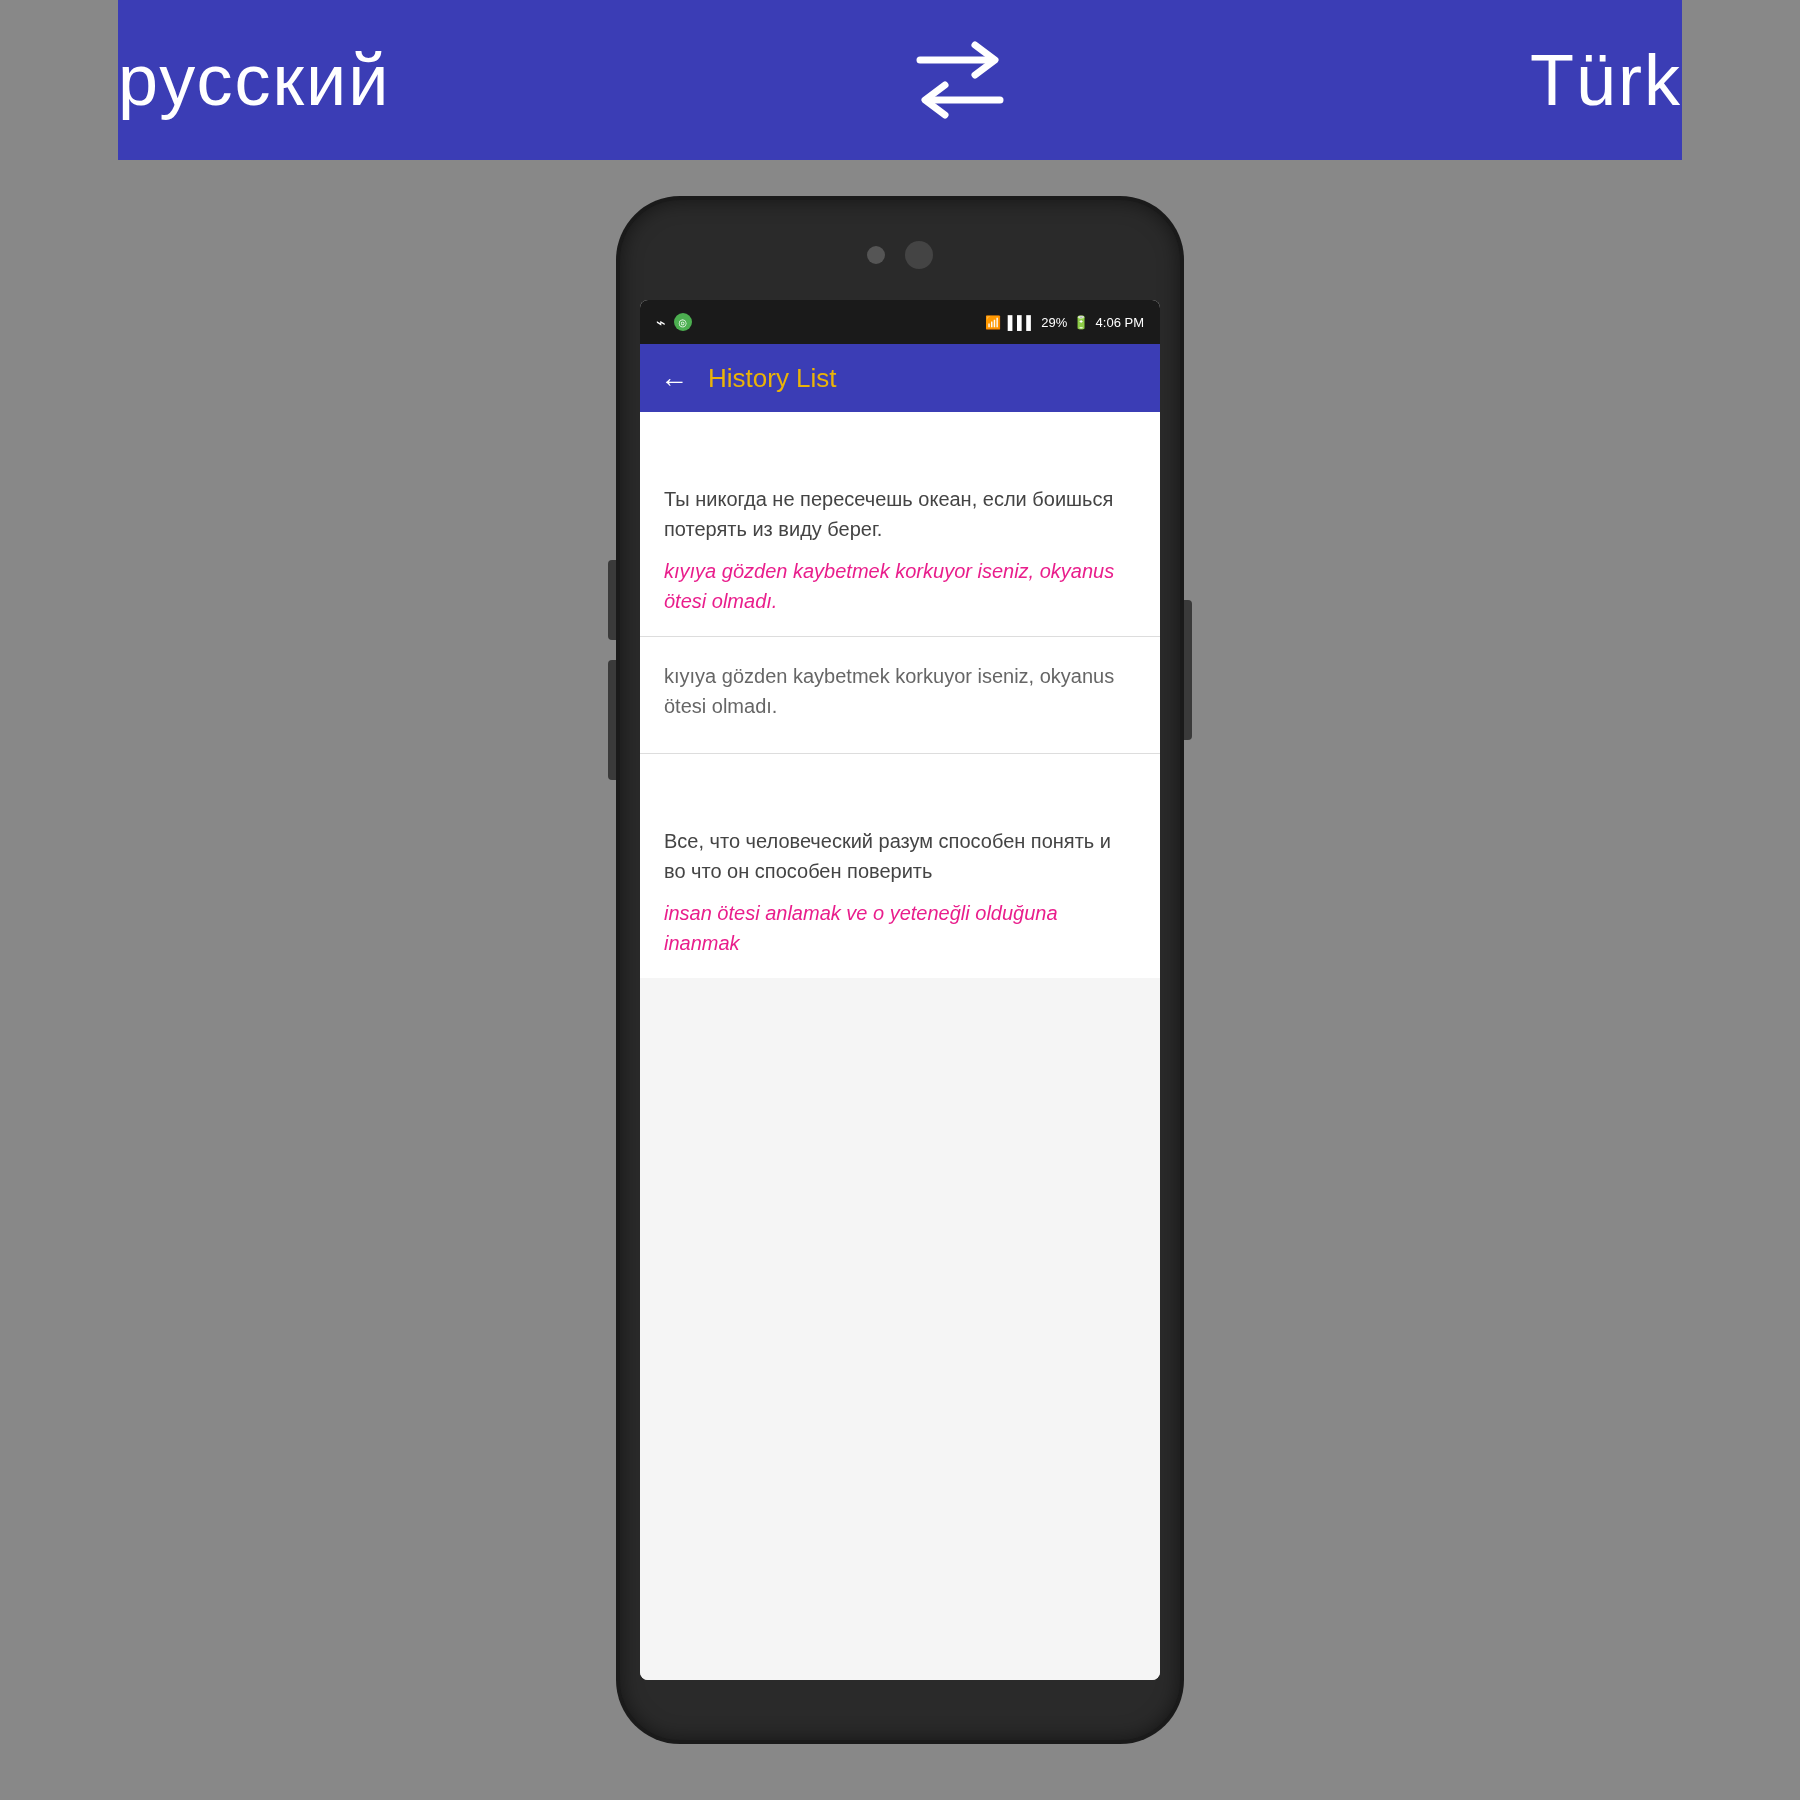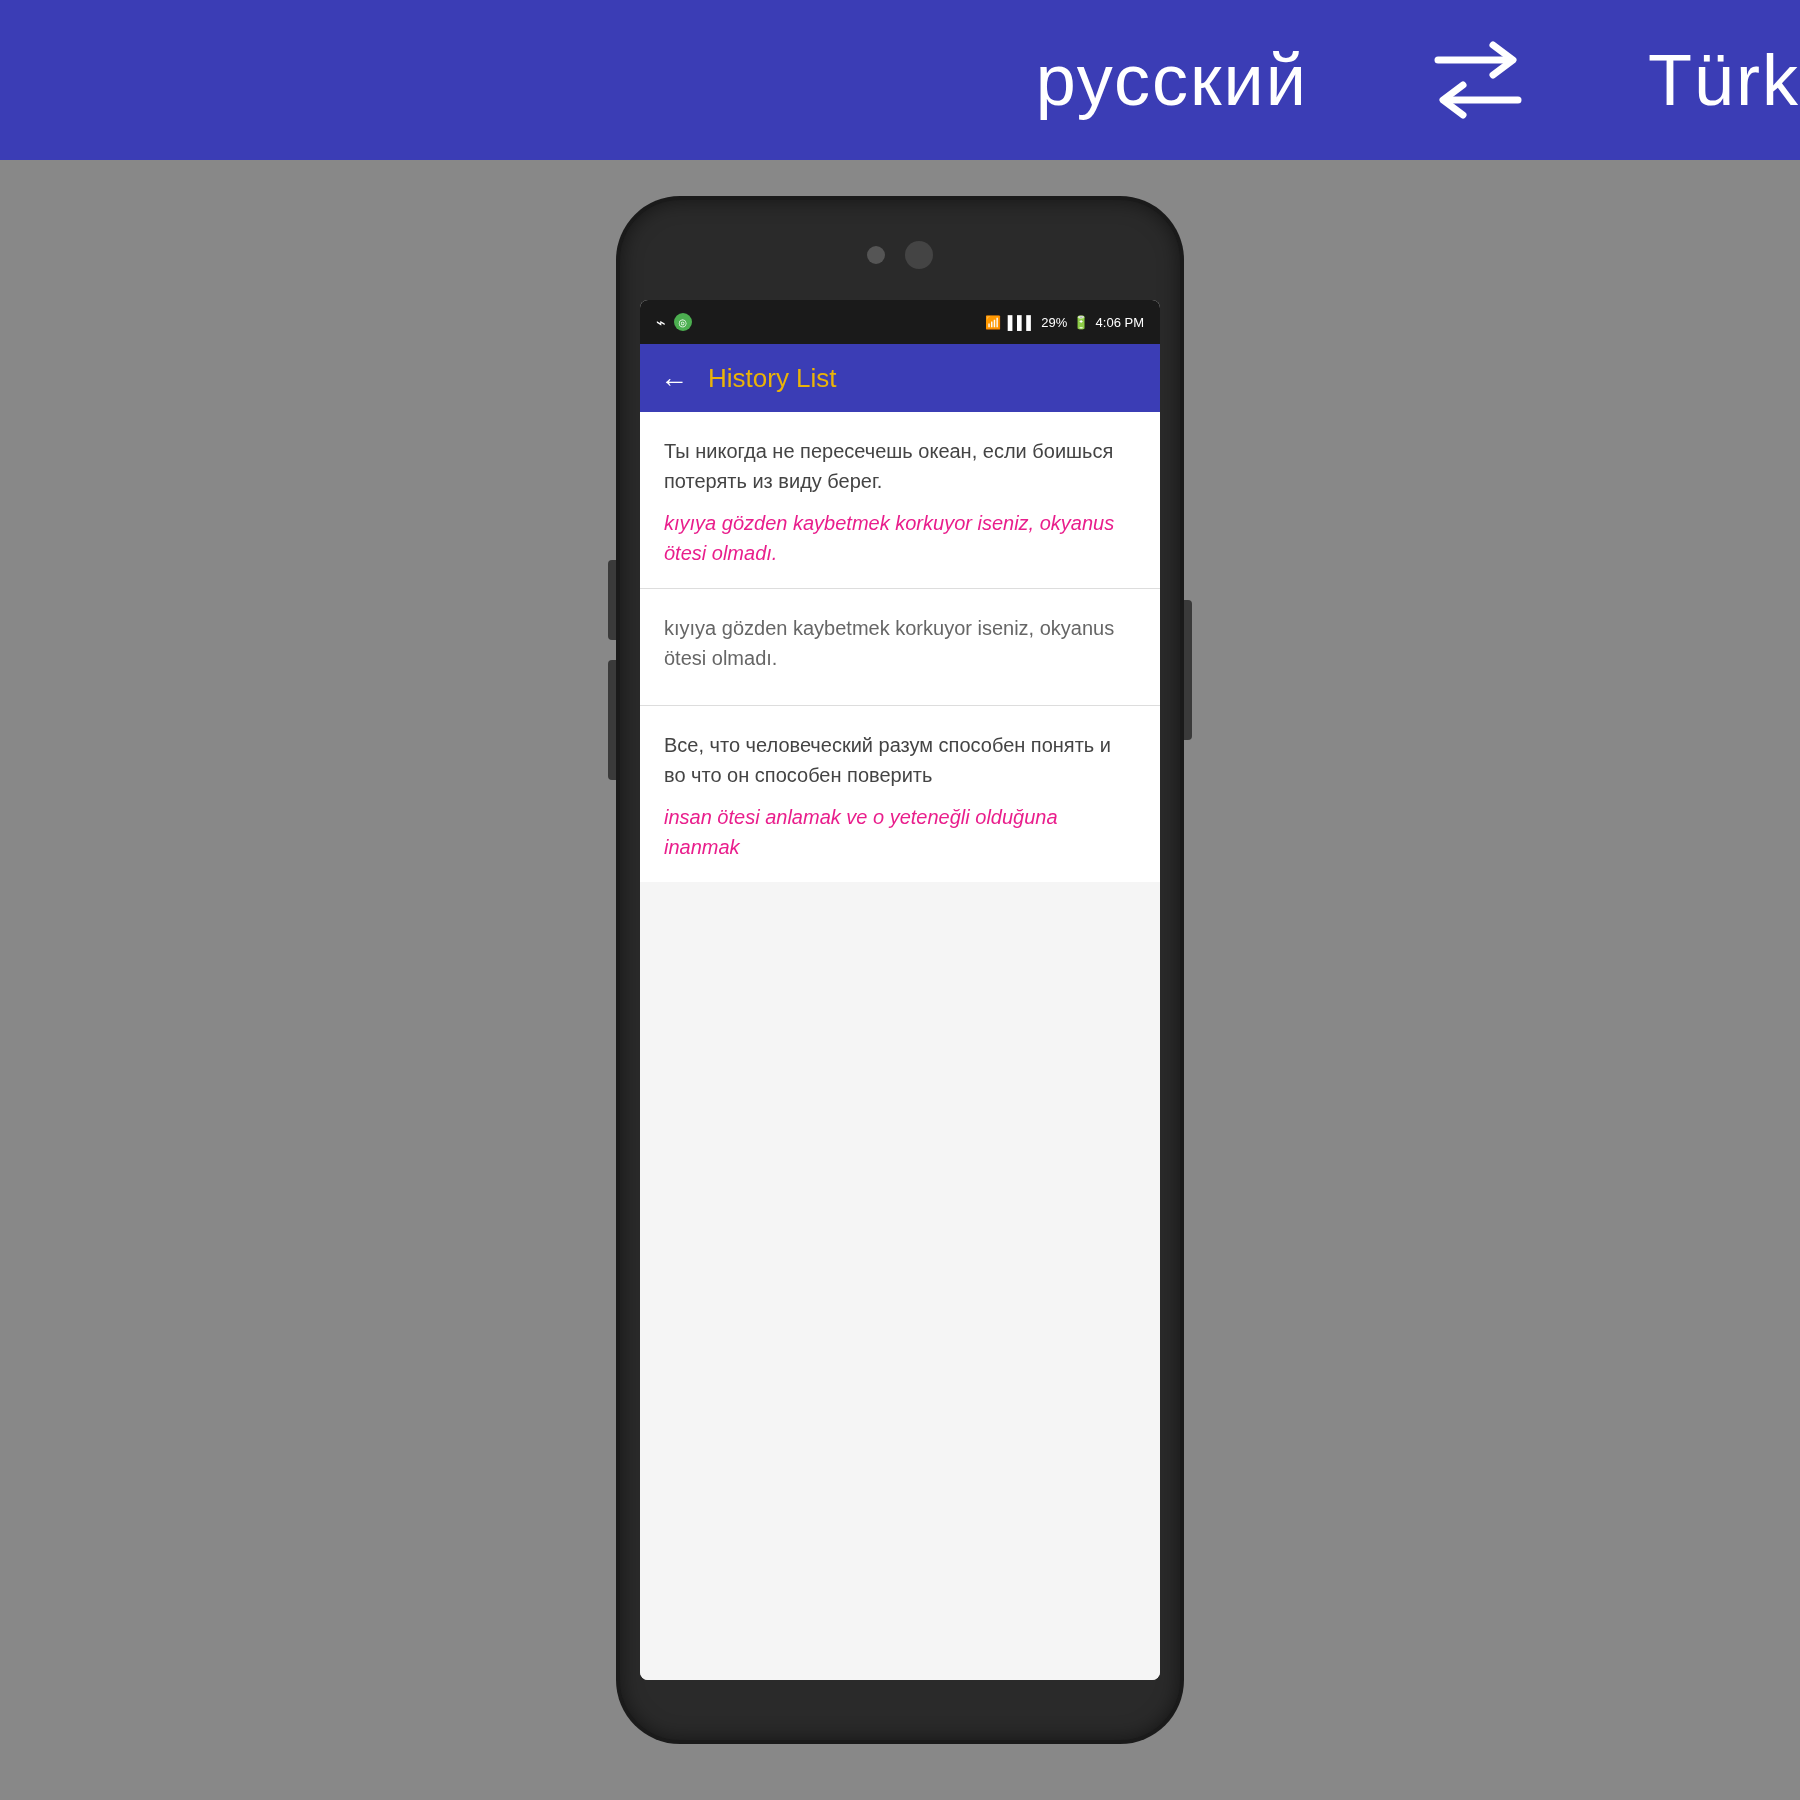--- a/index.html
+++ b/index.html
@@ -10,26 +10,26 @@
       background-color: #888888;
       display: flex;
       flex-direction: column;
       align-items: center;
       font-family: Arial, sans-serif;
       overflow: hidden;
     }
 
     
     .top-bar {
-      width: 1800px;
+      width: 1564px;
       height: 160px;
       background-color: #3b3db5;
       display: flex;
       align-items: center;
-      justify-content: flex-end;
+      justify-content: space-between;
       gap: 120px;
       flex-shrink: 0;
     }
 
     .top-bar-lang {
       color: white;
       font-size: 72px;
       font-weight: 400;
       letter-spacing: 2px;
     }
@@ -199,20 +199,21 @@
 
     .list-item:last-child {
       border-bottom: none;
     }
 
     .text-dark {
       color: #444;
       font-size: 20px;
       line-height: 1.5;
       margin-bottom: 12px;
+      margin-top: 48px;
     }
 
     .text-pink {
       color: #e91e8c;
       font-size: 20px;
       line-height: 1.5;
       font-style: italic;
     }
 
     .text-gray {

